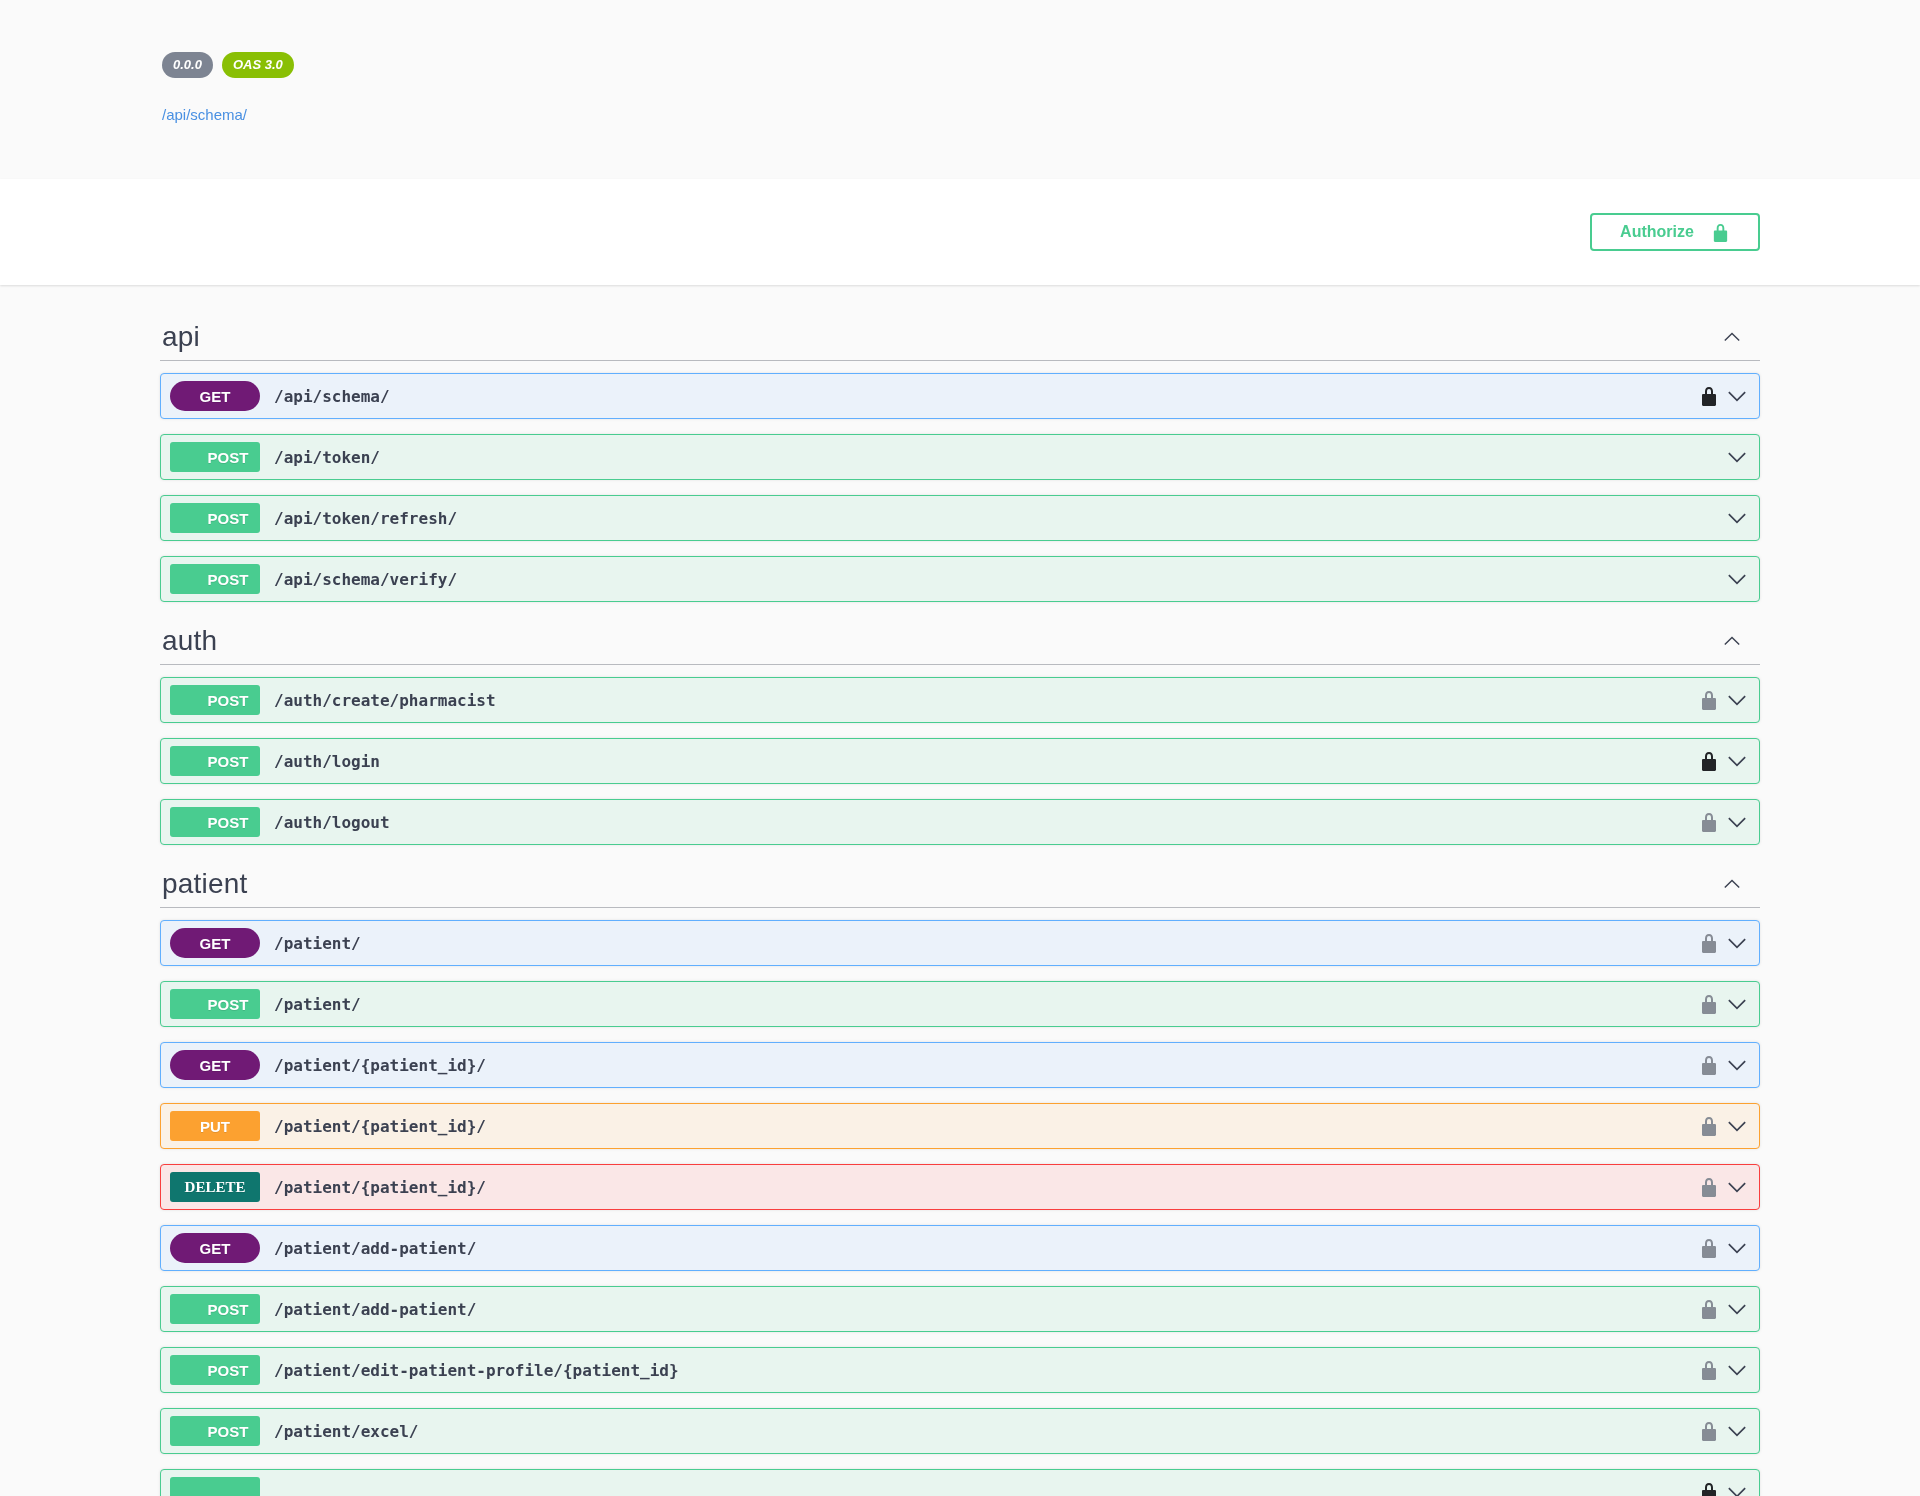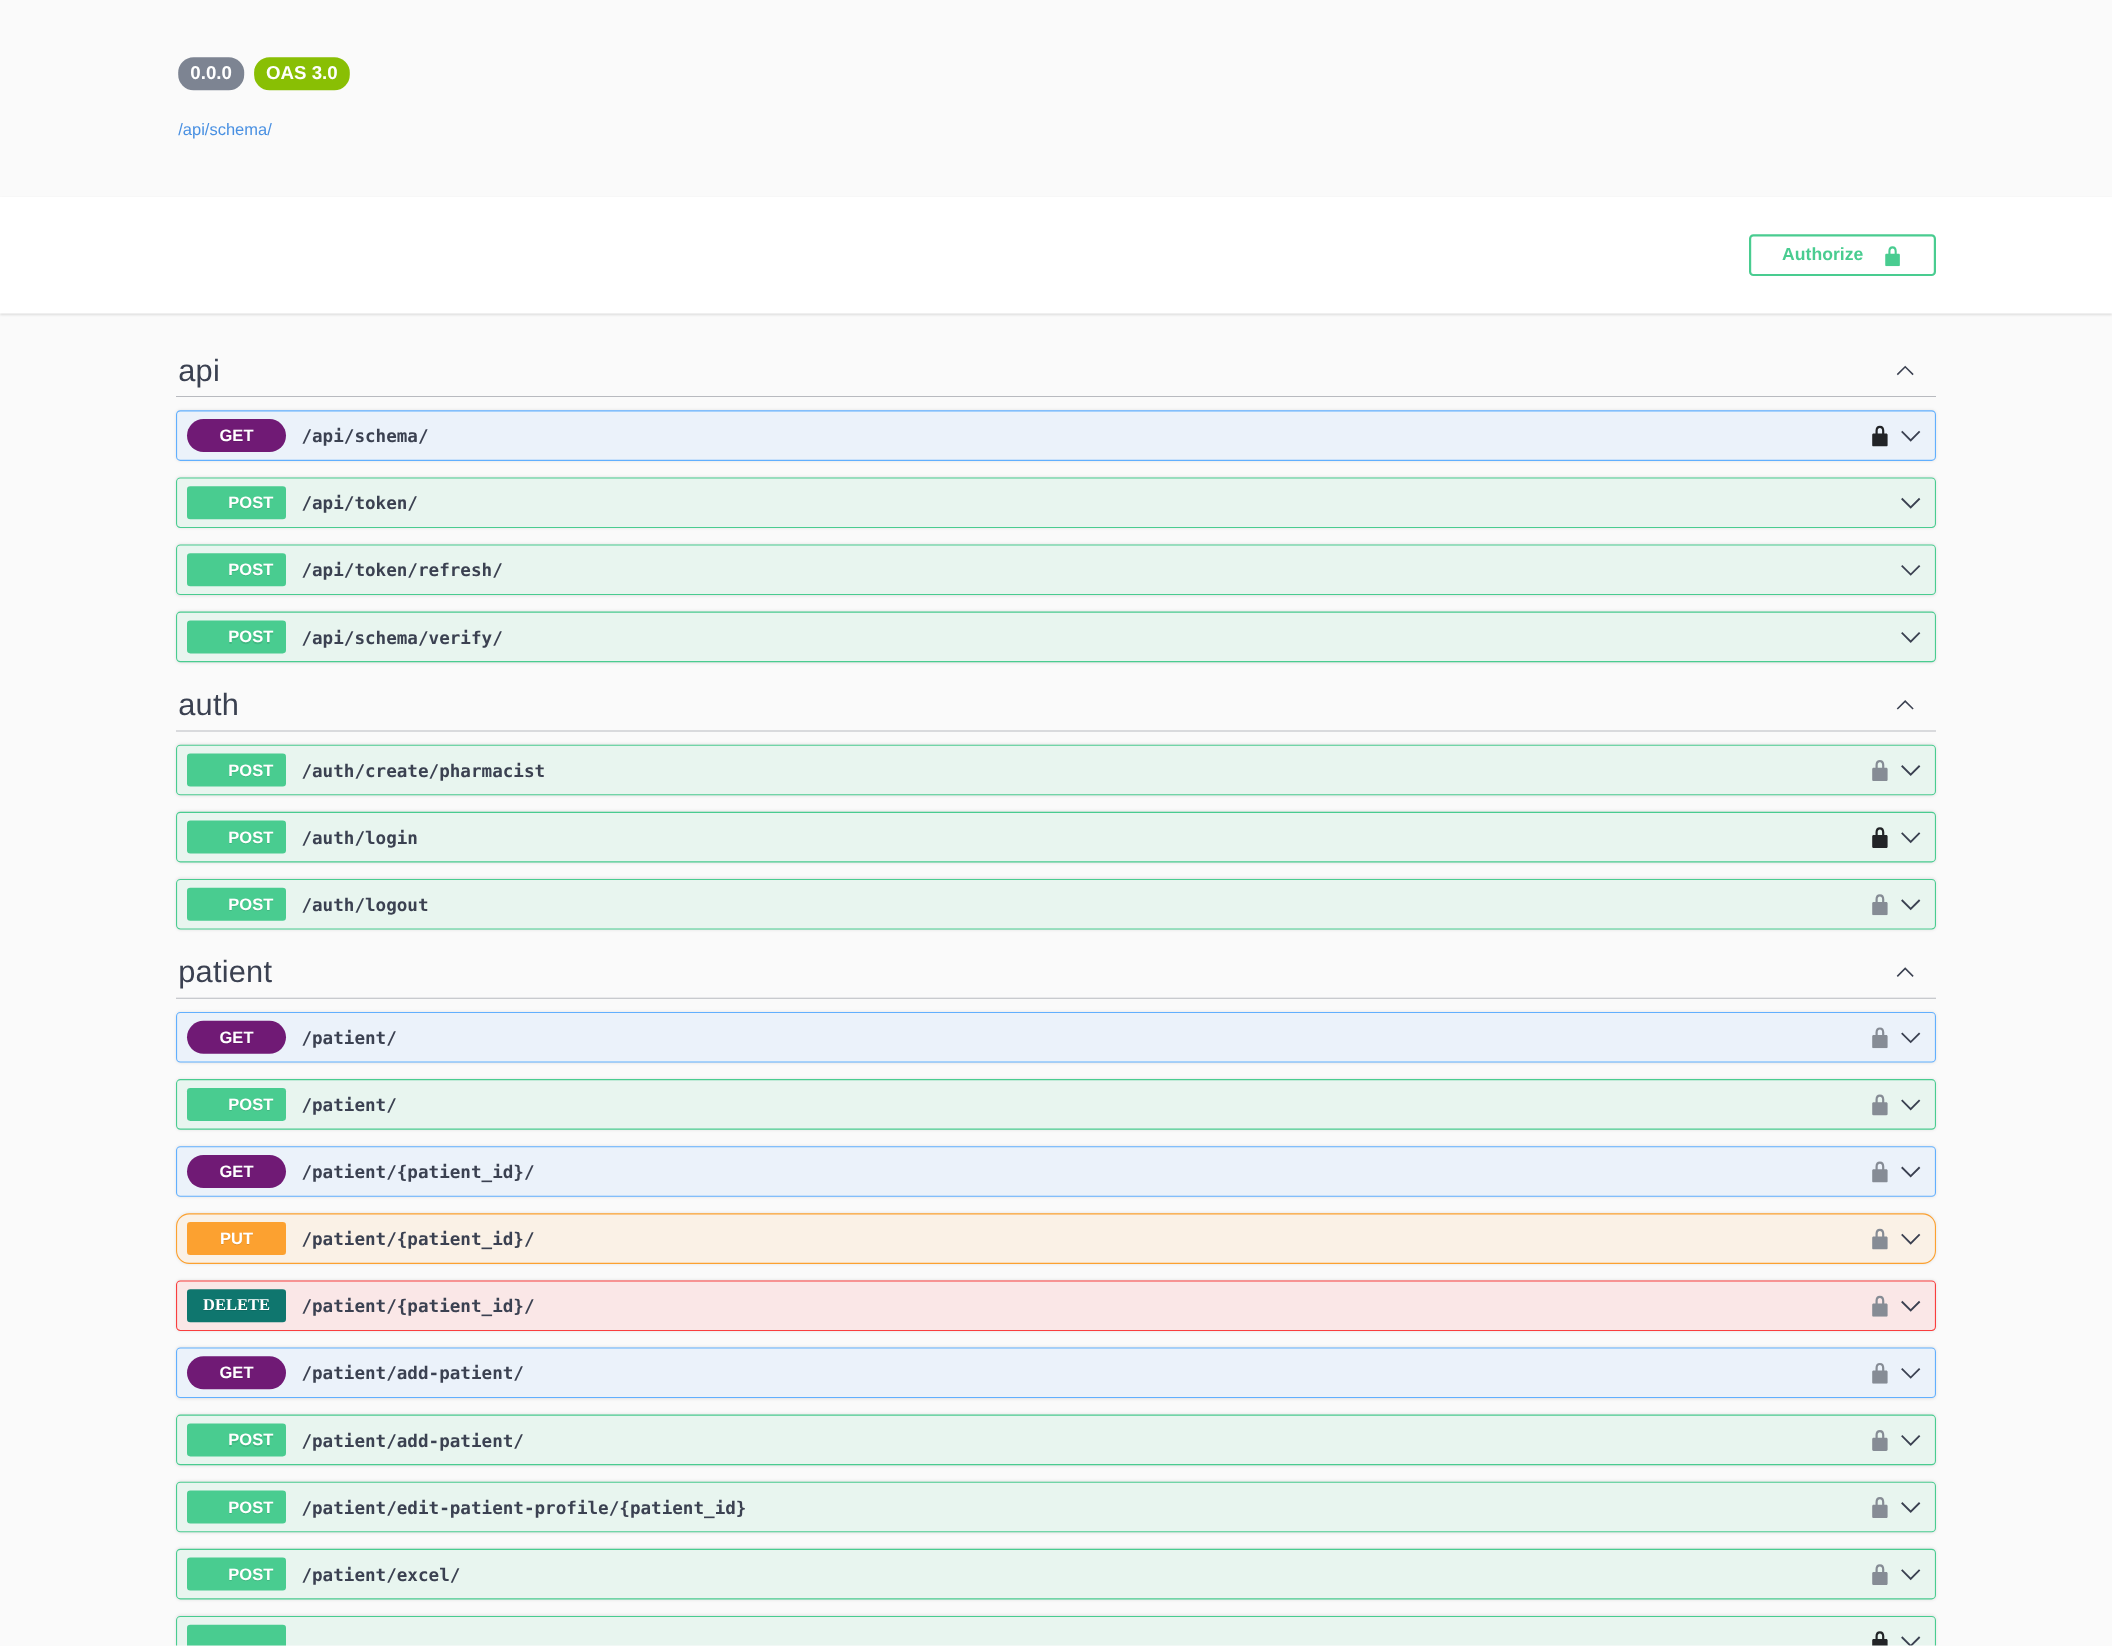--- a/index.html
+++ b/index.html
@@ -9,22 +9,22 @@
     width: 1920px; height: 1496px; overflow: hidden;
     background: #fafafa;
     font-family: "Liberation Sans", sans-serif;
     color: #3b4151;
   }
 
   
   .info-section { height: 179px; padding: 52px 0 0 162px; }
   .badges-row { display: flex; align-items: center; gap: 9px; }
   .pill {
-    color: #fff; font-weight: bold; font-size: 17px; line-height: 1;
-    padding: 6px 11px 7px; border-radius: 14px;
+    color: #fff; font-weight: bold; font-size: 13px; line-height: 1;
+    padding: 6px 11px 7px; border-radius: 14px; font-style: italic;
   }
   .pill.version { background: #7d8492; }
   .pill.oas { background: #89bf04; }
   .schema-link {
     display: inline-block; margin-top: 28px;
     color: #4990e2; font-size: 15px; text-decoration: none; cursor: pointer;
   }
 
   
   .scheme-bar {
@@ -61,21 +61,21 @@
   .operations { padding-top: 12px; }
   .opblock {
     height: 46px; margin-bottom: 15px;
     border: 1px solid; border-radius: 4px;
     display: flex; align-items: center;
     box-shadow: 0 0 3px rgba(0,0,0,0.10);
     cursor: pointer;
   }
   .opblock.m-get    { border-color: #61affe; background: #ebf2fa; }
   .opblock.m-post   { border-color: #49cc90; background: #e8f5ef; }
-  .opblock.m-put    { border-color: #fca130; background: #faf1e6; border-radius: 12px; }
+  .opblock.m-put    { border-color: #fca130; background: #faf1e6; }
   .opblock.m-delete { border-color: #f93e3e; background: #fae7e7; }
 
   .method-badge {
     min-width: 90px; height: 30px; margin-left: 9px; padding: 0 10px;
     border-radius: 3px;
     color: #fff; font-weight: bold; font-size: 15px;
     display: flex; align-items: center; justify-content: center;
     text-shadow: 0 1px 0 rgba(0,0,0,0.1);
   }
   .m-get    .method-badge { background: #701a75; border-radius: 15px; }

